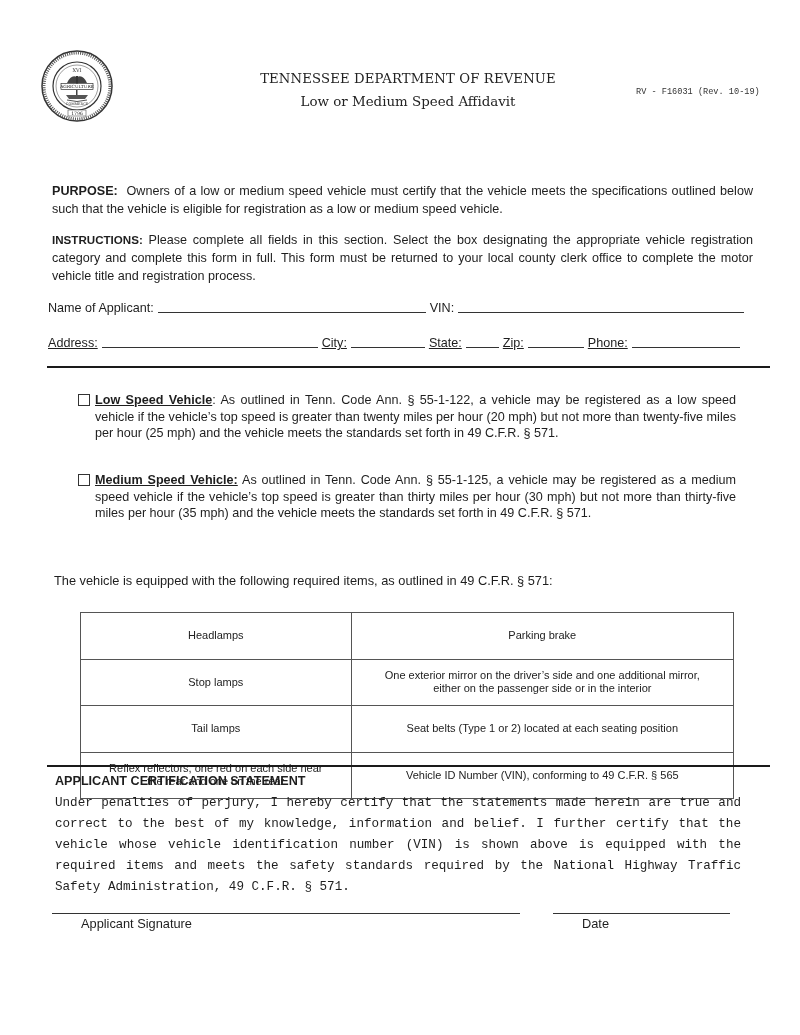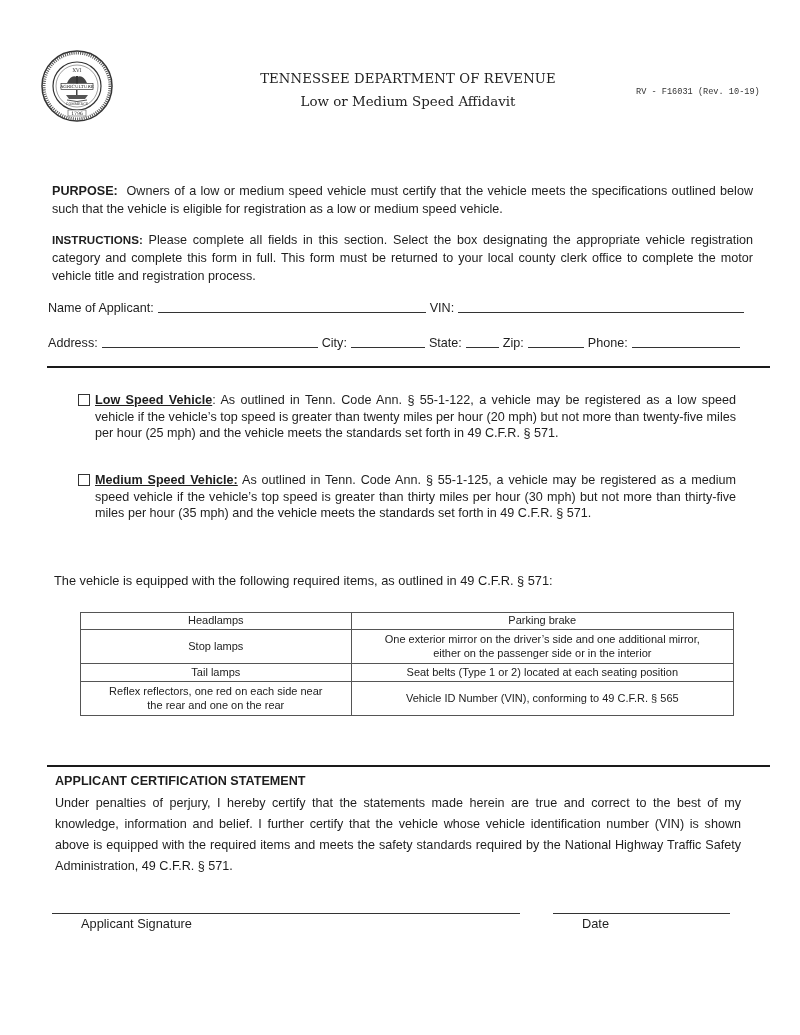--- a/index.html
+++ b/index.html
@@ -80,33 +80,33 @@
     }
 
     table.equip {
       position: absolute; left: 80px; top: 612px; width: 654px;
       border-collapse: collapse;
       font-family: "Liberation Sans", sans-serif;
       font-size: 11px; color: #222;
     }
     table.equip td {
       border: 1px solid #555; text-align: center; vertical-align: middle;
-      line-height: 13.5px; padding: 1px 4px;
+      line-height: 13.5px; padding: 16px 4px;
     }
     table.equip td.c1 { width: 271px; }
     table.equip td.c2 { width: 383px; }
 
     .cert-title {
       left: 55px; top: 774px;
       font-family: "Liberation Sans", sans-serif;
       font-weight: bold; font-size: 12.6px; color: #1e1e1e;
     }
     .cert-body {
       left: 55px; top: 793px; width: 686px;
-      font-family: Liberation Sans, sans-serif;
+      font-family: Liberation Mono, monospace;
       font-size: 12.6px; line-height: 21px; text-align: justify;
       text-align-last: left; color: #1e1e1e;
     }
 
     .sig-line {
       height: 1px; background: #333;
     }
     .sig-label {
       font-family: "Liberation Sans", sans-serif;
       font-size: 12.8px; color: #1e1e1e; margin-left: 28px;
@@ -154,21 +154,21 @@
   <span>Please complete all fields in this section. Select the box designating the appropriate vehicle registration category and complete this form in full. This form must be returned to your local county clerk office to complete the motor vehicle title and registration process.</span>
 </div>
 
 <div class="abs field-row" style="top:301px;">
   <span class="lbl">Name of Applicant:</span>
   <span class="blank" style="width:268px;"><span></span></span>
   <span class="lbl">VIN:</span>
   <span class="blank" style="width:286px;"><span></span></span>
 </div>
 
-<div class="abs field-row" style="top:336px;">
+<div class="abs field-row" style="top:336px;text-decoration:underline;">
   <span class="lbl">Address:</span>
   <span class="blank" style="width:216px;"><span></span></span>
   <span class="lbl">City:</span>
   <span class="blank" style="width:74px;"><span></span></span>
   <span class="lbl">State:</span>
   <span class="blank" style="width:33px;"><span></span></span>
   <span class="lbl">Zip:</span>
   <span class="blank" style="width:56px;"><span></span></span>
   <span class="lbl">Phone:</span>
   <span class="blank" style="width:108px;"><span></span></span>

